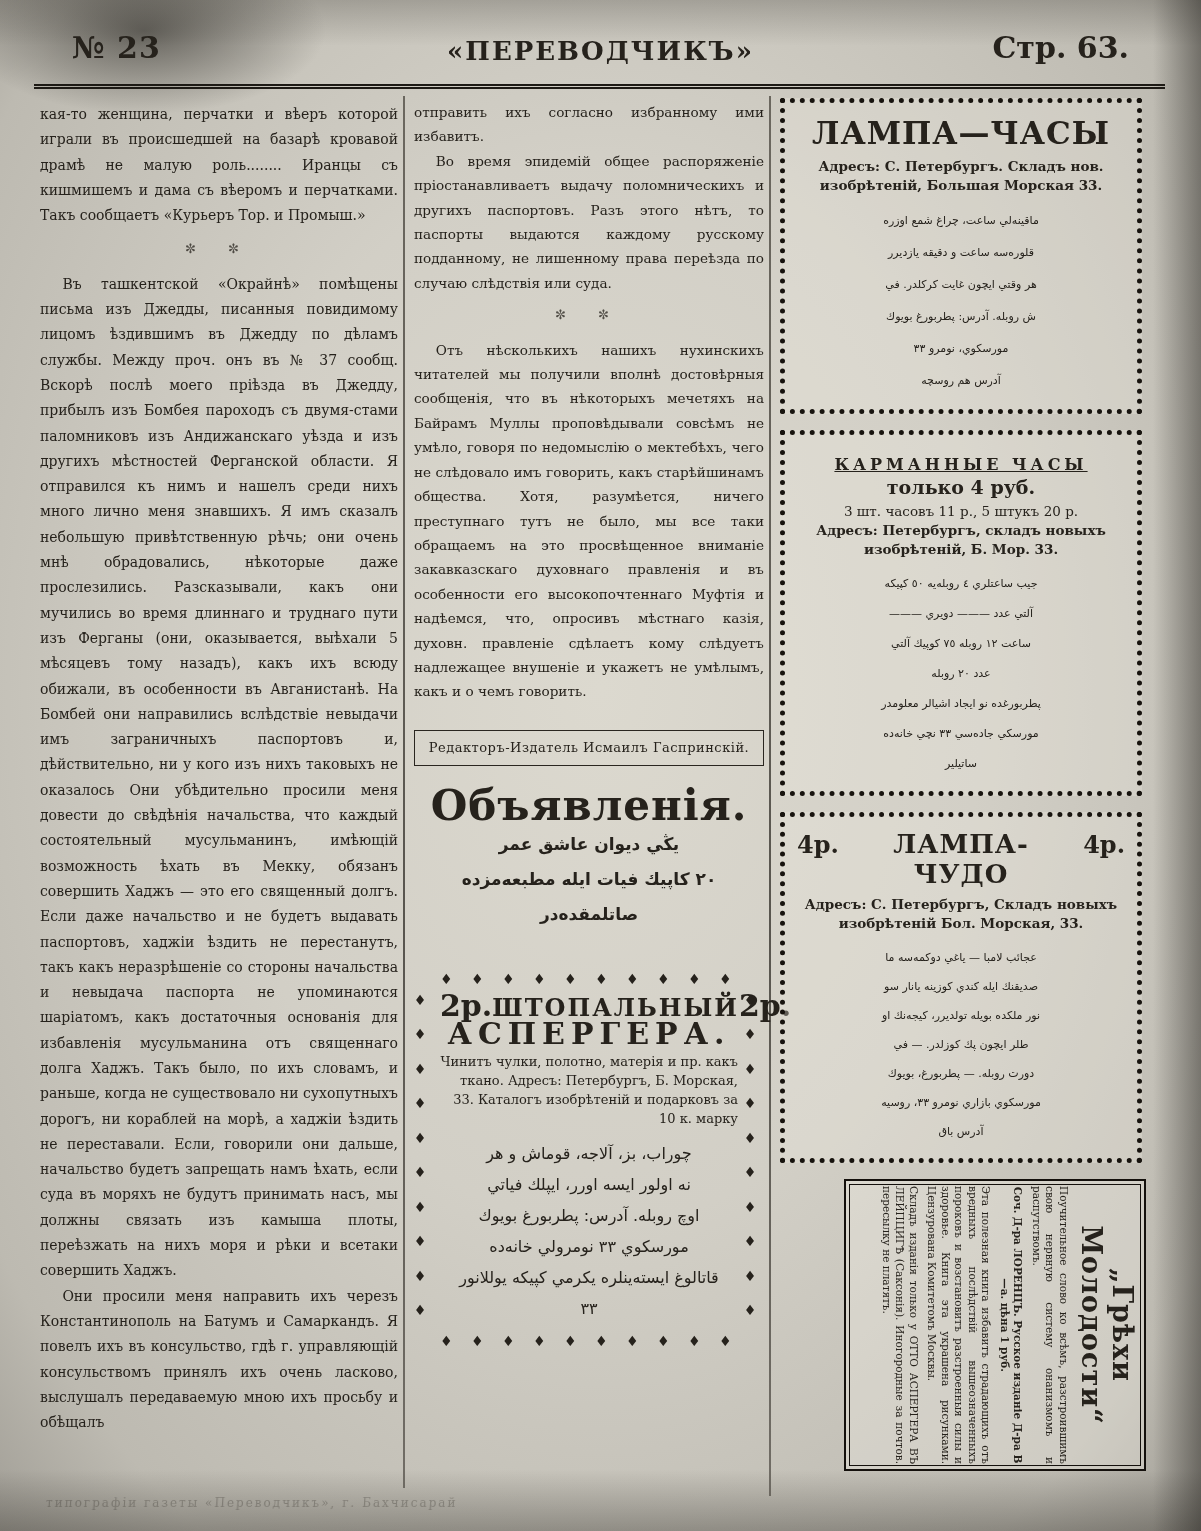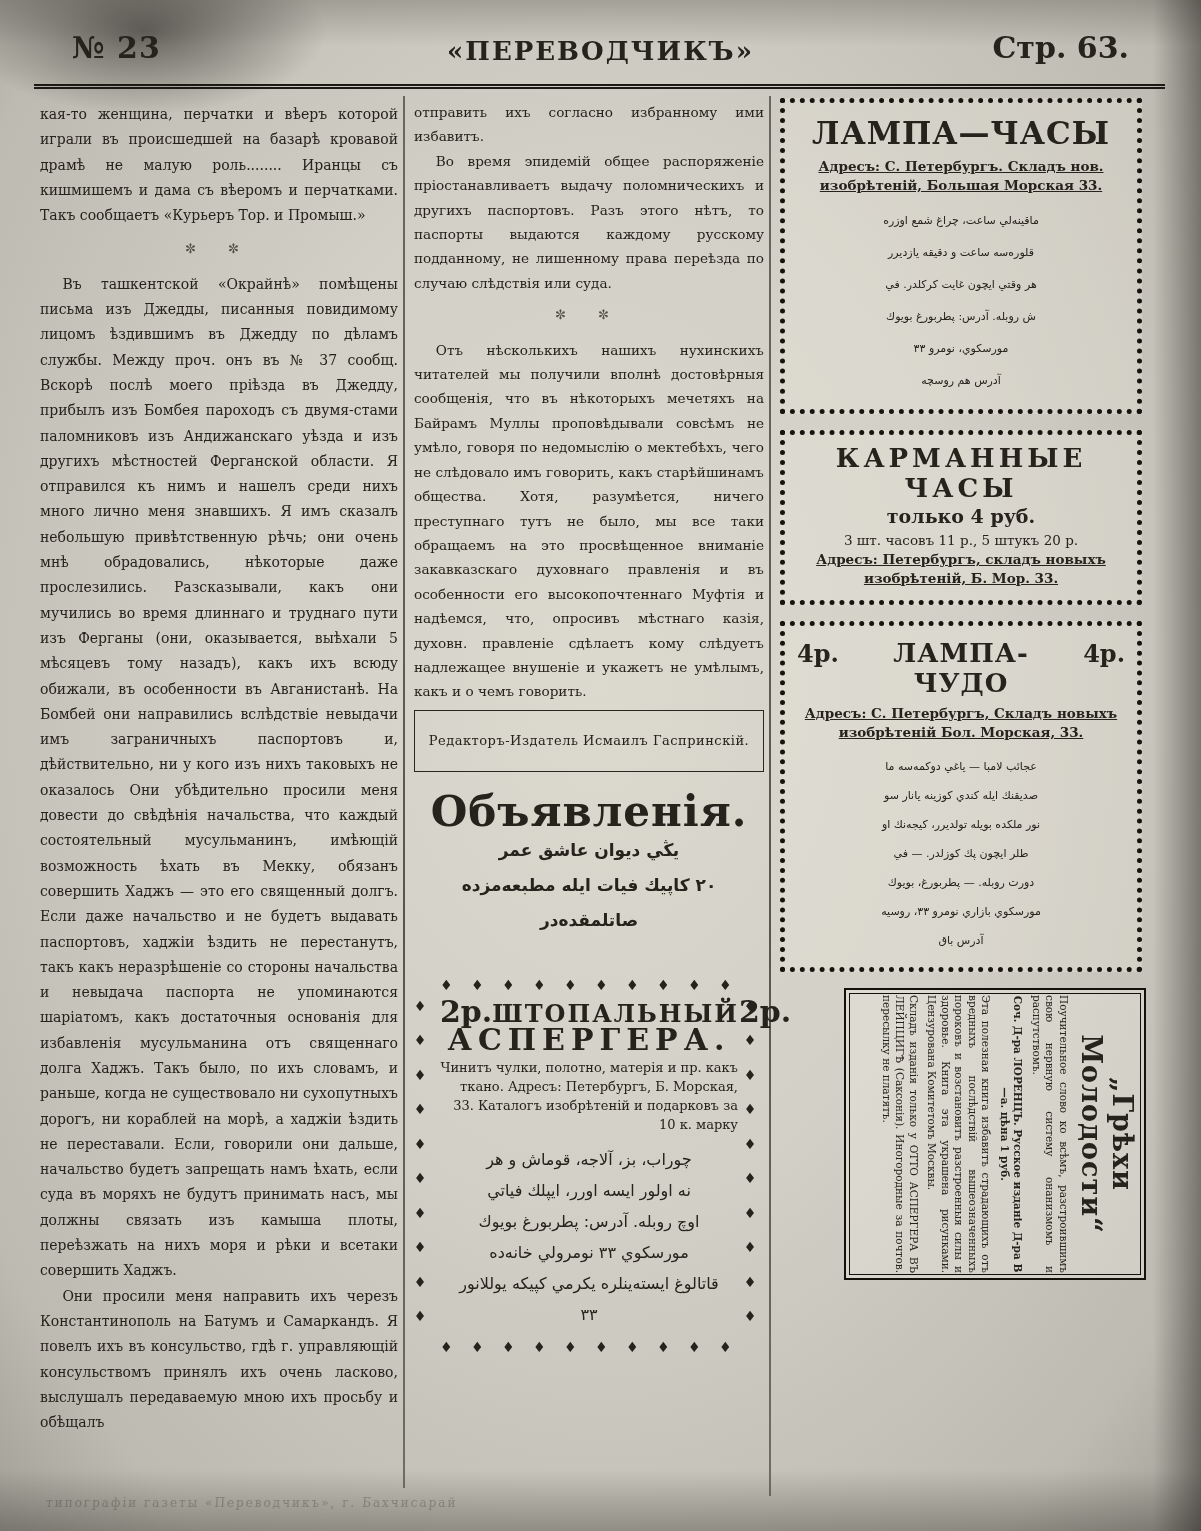--- a/index.html
+++ b/index.html
@@ -25,41 +25,41 @@
 
   .col { position:absolute; text-align:justify; }
   .col-left  { left:40px;  top:102px; width:358px; font-size:14px;   line-height:25.3px; }
   .col-mid   { left:414px; top:100px; width:350px; font-size:13.6px; line-height:24.4px; }
   .col-right { left:780px; top:98px;  width:362px; }
 
   .para { text-indent:1.6em; }
   .para.first { text-indent:0; }
   .star-div { text-align:center; font-size:13px; letter-spacing:14px; opacity:.75; padding:8px 0 10px; text-indent:0; }
 
-  .editor-box { margin-top:6px; border:1px solid #2a2620; padding:18px 4px; text-align:center; font-size:13px; letter-spacing:.5px; }
+  .editor-box { margin-top:26px; border:1px solid #2a2620; padding:5px 4px; text-align:center; font-size:13px; letter-spacing:.5px; }
   .ads-heading { margin:28px 0 8px; text-align:center; font-size:42px; font-weight:bold; letter-spacing:1px; text-indent:0; }
   .arabic { direction:rtl; font-family:"DejaVu Sans",sans-serif; text-align:center; }
   .book-ad { margin-top:6px; font-size:17px; line-height:35px; font-weight:bold; }
 
   .shtop-box { margin-top:34px; position:relative; padding:4px 26px 2px; }
   .diamond-row { text-align:center; letter-spacing:7px; font-size:14px; line-height:18px; text-indent:0; white-space:nowrap; overflow:hidden; }
   .diamond-col { position:absolute; top:22px; bottom:22px; width:16px; writing-mode:vertical-rl; text-align:center; letter-spacing:7px; font-size:14px; overflow:hidden; }
   .diamond-col.left { left:2px; } .diamond-col.right { right:2px; }
   .shtop-title-row { display:flex; justify-content:space-between; align-items:baseline; margin-top:6px; text-indent:0; }
   .shtop-price { font-size:30px; font-weight:bold; }
   .shtop-word  { font-size:24px; font-weight:bold; letter-spacing:2px; }
   .shtop-apparat { text-align:center; font-size:30px; font-weight:bold; letter-spacing:6px; margin:2px 0 6px; text-indent:0; }
   .shtop-body { font-size:13px; line-height:19px; text-align:right; text-indent:0; }
   .shtop-arabic { margin-top:10px; font-size:16px; line-height:31px; }
 
   .adbox { border:5px dotted #17130e; background:rgba(238,235,226,0.30); padding:8px 12px 12px; margin-bottom:16px; text-align:center; }
   .adbox-title { font-size:31px; font-weight:bold; letter-spacing:1px; margin:4px 0 6px; }
-  .adbox-addr { font-size:13.5px; font-weight:bold; line-height:19px;text-decoration:underline; }
+  .adbox-addr { font-size:13.5px; font-weight:bold; line-height:19px; }
   .adbox-arabic { margin-top:10px; font-size:11px; line-height:32px; }
-  .karman-title { font-size:26px; font-weight:bold; letter-spacing:4px; margin-top:0; }
+  .karman-title { font-size:16px; font-weight:bold; letter-spacing:4px; margin-top:12px;text-decoration:underline; }
   .karman-sub { font-size:19px; font-weight:bold; margin:2px 0 4px; }
   .karman-line { font-size:13.5px; line-height:19px; }
   .chudo-row { display:flex; justify-content:center; gap:22px; align-items:baseline; margin:4px 0 6px;text-align:center; }
   .chudo-price { font-size:24px; font-weight:bold; }
   .chudo-word { font-size:26px; font-weight:bold; letter-spacing:1px; }
 
   .grekhi-outer { margin-left:64px; width:302px; height:292px; border:2px solid #14100c; padding:3px; background:rgba(240,237,228,0.35); }
   .grekhi-inner { border:1px solid #14100c; width:100%; height:100%; position:relative; overflow:hidden; }
   .grekhi-rot { position:absolute; left:50%; top:50%; width:278px; height:290px; transform:translate(-50%,-50%) rotate(90deg); text-align:center; }
   .grekhi-title { font-size:27px; font-weight:bold; letter-spacing:1px; margin:2px 0 6px; }
@@ -143,20 +143,29 @@
         <div>مورسكوي، نومرو ٣٣</div>
         <div>آدرس هم روسچه</div>
       </div>
     </div>
 
     <div class="adbox">
       <div class="karman-title">КАРМАННЫЕ ЧАСЫ</div>
       <div class="karman-sub">только 4 руб.</div>
       <div class="karman-line">3 шт. часовъ 11 р., 5 штукъ 20 р.</div>
       <div class="adbox-addr">Адресъ: Петербургъ, складъ новыхъ изобрѣтеній, Б. Мор. 33.</div>
+      <div class="arabic adbox-arabic" style="line-height:30px;">
+        <div>جيب ساعتلري ٤ روبله‌يه ٥٠ كپيكه</div>
+        <div>آلتي عدد ——— دويري ———</div>
+        <div>ساعت ١٢ روبله ٧٥ كوپيك آلتي</div>
+        <div>عدد ٢٠ روبله</div>
+        <div>پطربورغده نو ايجاد اشيالر معلومدر</div>
+        <div>مورسكي جاده‌سي ٣٣ نچي خانه‌ده</div>
+        <div>ساتيلير</div>
+      </div>
     </div>
 
     <div class="adbox">
       <div class="chudo-row">
         <span class="chudo-price">4р.</span>
         <span class="chudo-word">ЛАМПА-ЧУДО</span>
         <span class="chudo-price">4р.</span>
       </div>
       <div class="adbox-addr">Адресъ: С. Петербургъ, Складъ новыхъ изобрѣтеній Бол. Морская, 33.</div>
       <div class="arabic adbox-arabic" style="line-height:29px;">

